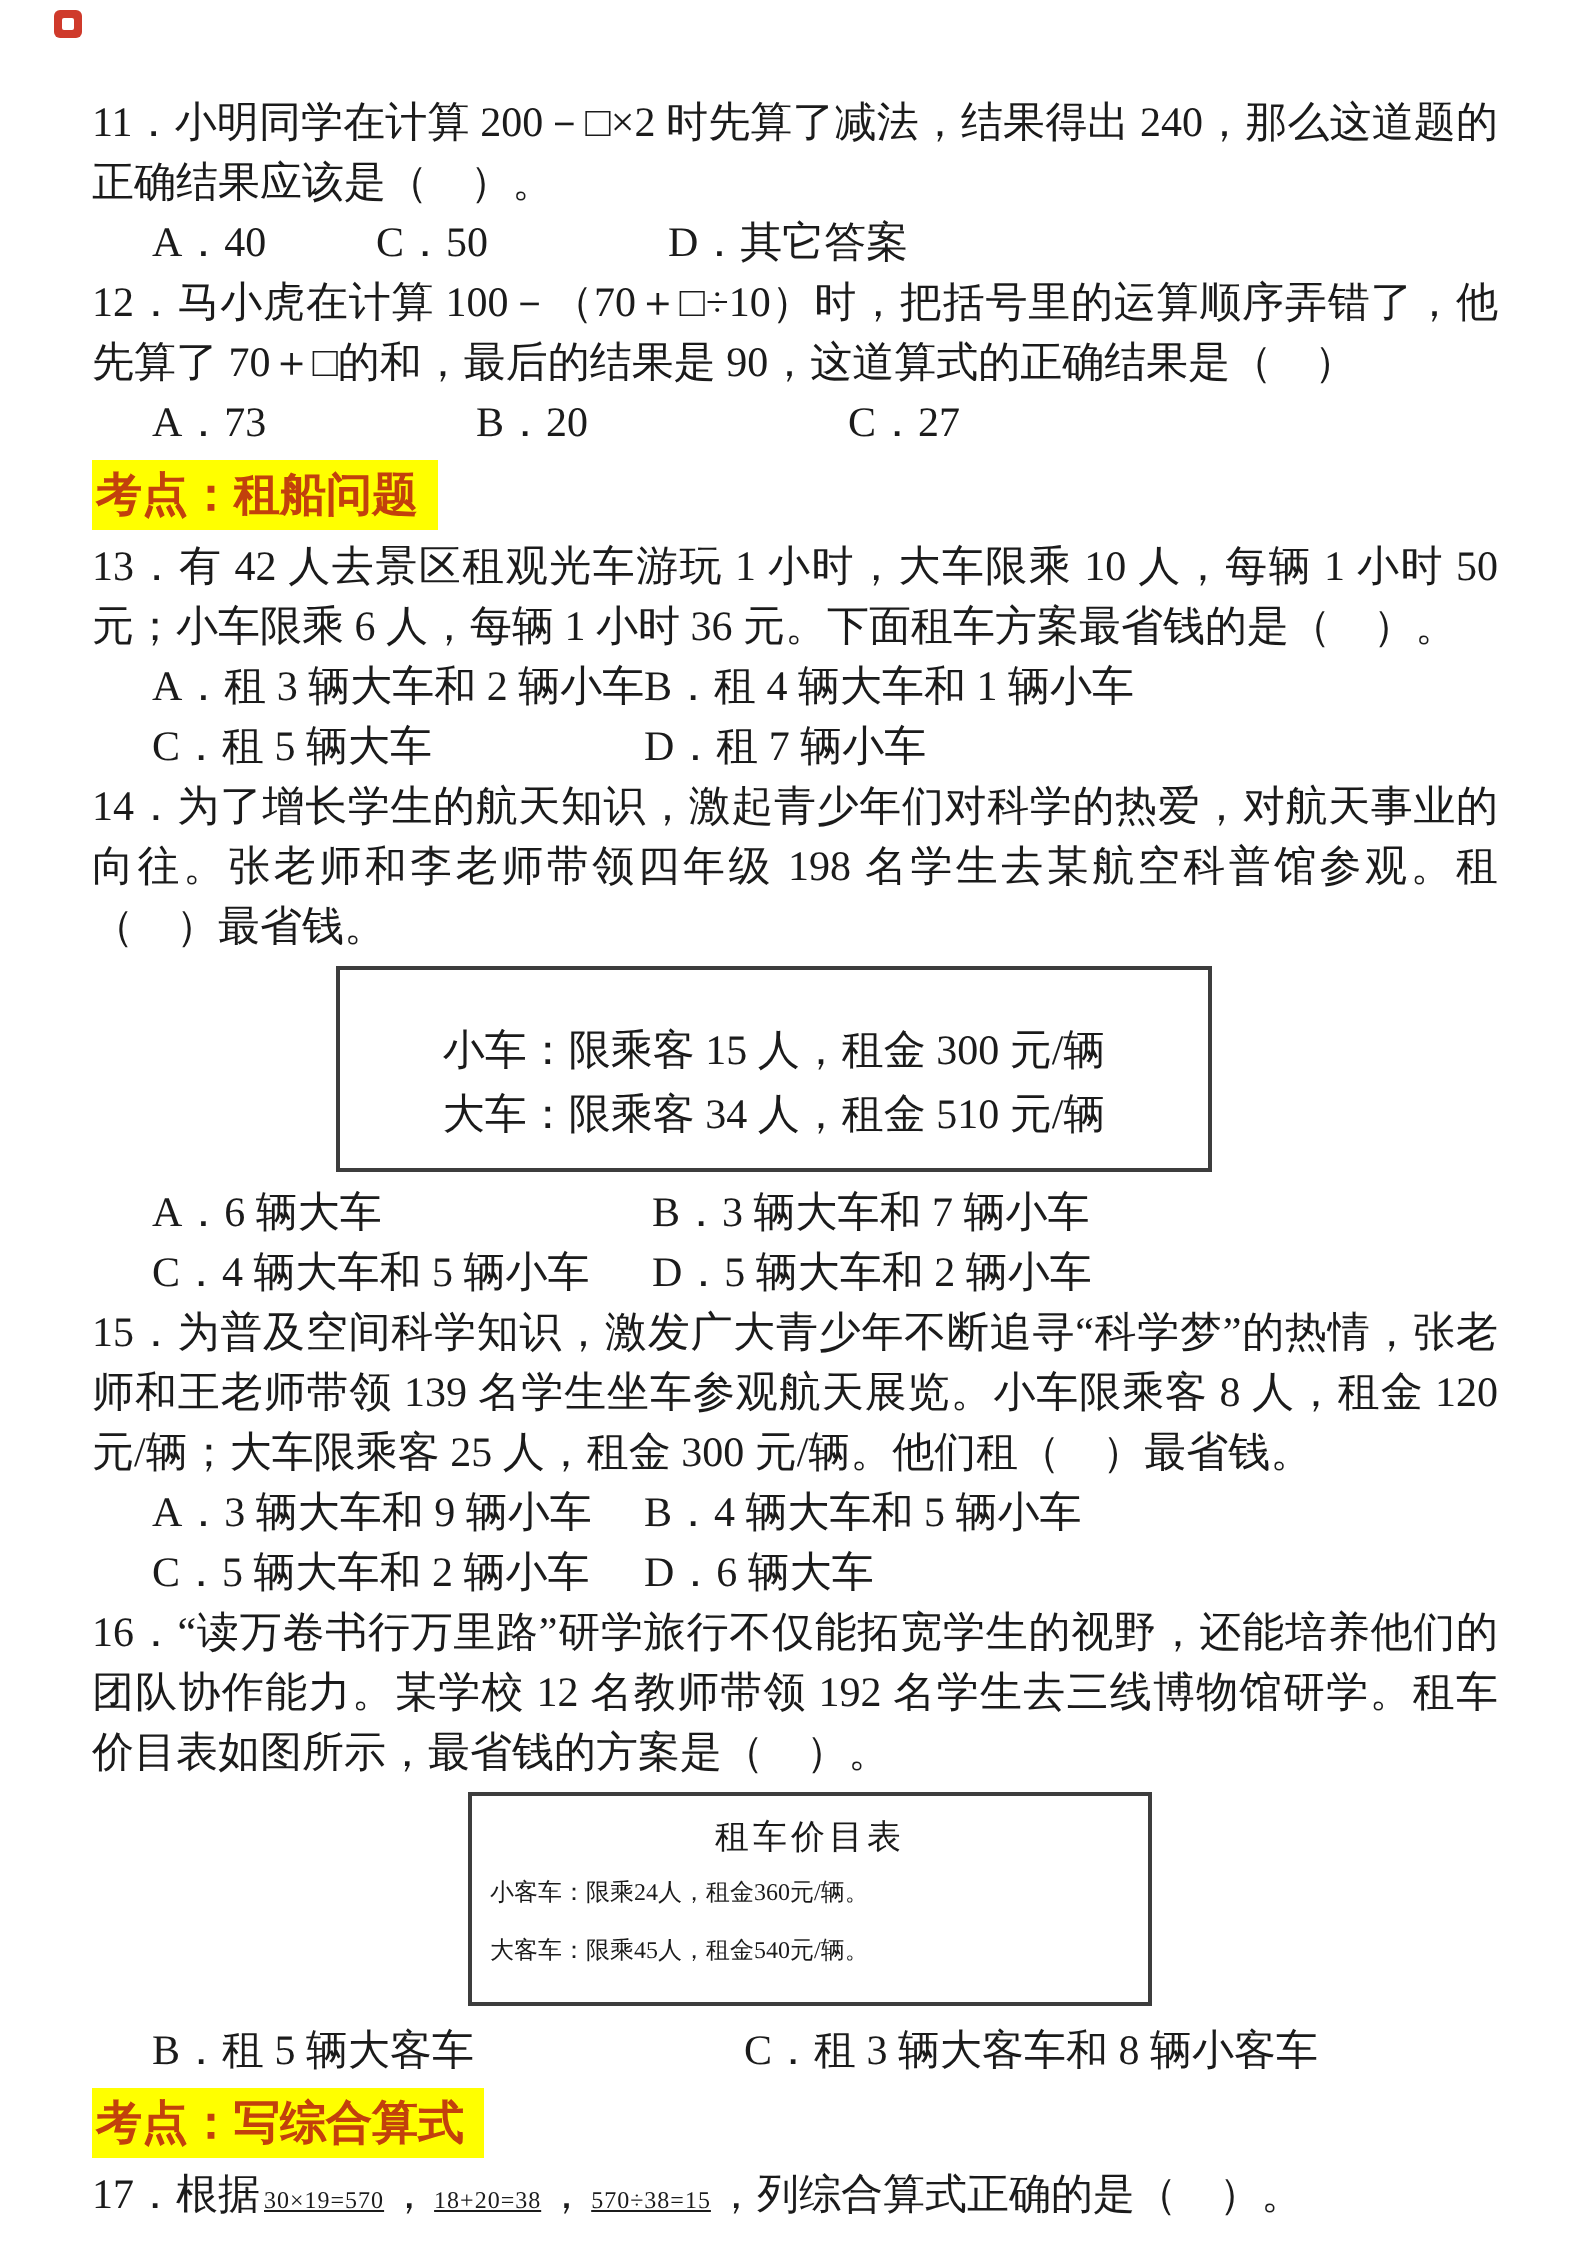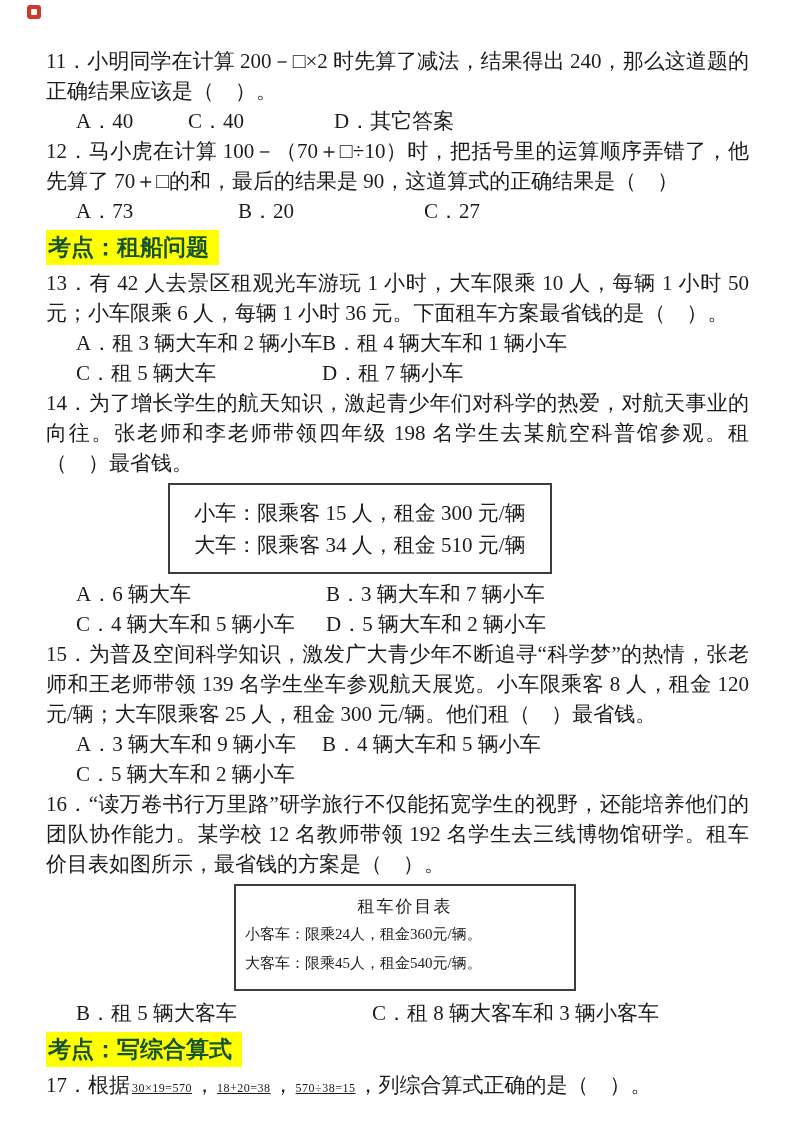--- a/index.html
+++ b/index.html
@@ -17,46 +17,46 @@
   .opts span { white-space:nowrap; }
 
   .g-q11 { grid-template-columns:112px 146px 130px auto; }
   .g-q12 { grid-template-columns:162px 186px auto; }
   .g-q13 { grid-template-columns:246px auto;font-family:Liberation Serif, serif; }
   .g-q14 { grid-template-columns:250px auto; }
   .g-q15 { grid-template-columns:246px auto; }
   .g-q16 { grid-template-columns:296px auto; }
 
   .kaodian { margin:4px 0 3px 0; }
-  .kaodian span { display:inline-block; background:#ffff00; color:#14532d;
+  .kaodian span { display:inline-block; background:#ffff00; color:#c2410c;
                   font-family:"Liberation Sans","DejaVu Sans",sans-serif;
                   font-weight:bold; font-size:23px; line-height:29px; padding:3px 10px 3px 2px; }
 
   .box { border:2px solid #3d3d3d; background:#fff; }
-  .box14 { width:384px; margin:5px 0 5px 122px; padding:12px 0 11px 0; }
+  .box14 { width:438px; margin:5px 0 5px 122px; padding:24px 0 11px 0; }
   .box14-inner { width:-moz-fit-content; width:fit-content; margin:0 auto;
                  font-size:21px; line-height:32px; }
   .box16 { width:342px; margin:5px 0 7px 188px; padding:7px 9px 11px 9px; }
   .box16 .t { text-align:center; font-size:17px; line-height:27px; letter-spacing:2px; }
-  .box16 .r { font-size:15px; line-height:29px; }
+  .box16 .r { font-size:12px; line-height:29px; }
 
   .math { font-size:12px; letter-spacing:0.5px;text-decoration:underline; }
   .q17stem .math { padding:0 2px; }
 </style>
 </head>
 <body>
 
 <div class="sheet">
 
   <div class="corner-mark"></div>
 
   <p class="line">11．小明同学在计算 200－□×2 时先算了减法，结果得出 240，那么这道题的正确结果应该是（　）。</p>
   <div class="opts g-q11">
     <span>A．40</span>
-    <span>C．40</span>
+    <span>C．50</span>
     <span>D．其它答案</span>
   </div>
 
   <p class="line">12．马小虎在计算 100－（70＋□÷10）时，把括号里的运算顺序弄错了，他先算了 70＋□的和，最后的结果是 90，这道算式的正确结果是（　）</p>
   <div class="opts g-q12">
     <span>A．73</span>
     <span>B．20</span>
     <span>C．27</span>
   </div>
 
@@ -84,31 +84,32 @@
     <span>B．3 辆大车和 7 辆小车</span>
     <span>C．4 辆大车和 5 辆小车</span>
     <span>D．5 辆大车和 2 辆小车</span>
   </div>
 
   <p class="line">15．为普及空间科学知识，激发广大青少年不断追寻“科学梦”的热情，张老师和王老师带领 139 名学生坐车参观航天展览。小车限乘客 8 人，租金 120 元/辆；大车限乘客 25 人，租金 300 元/辆。他们租（　）最省钱。</p>
   <div class="opts g-q15">
     <span>A．3 辆大车和 9 辆小车</span>
     <span>B．4 辆大车和 5 辆小车</span>
     <span>C．5 辆大车和 2 辆小车</span>
+    <span>D．6 辆大车</span>
   </div>
 
   <p class="line">16．“读万卷书行万里路”研学旅行不仅能拓宽学生的视野，还能培养他们的团队协作能力。某学校 12 名教师带领 192 名学生去三线博物馆研学。租车价目表如图所示，最省钱的方案是（　）。</p>
   <div class="box box16">
     <p class="t">租车价目表</p>
     <p class="r">小客车：限乘24人，租金360元/辆。</p>
     <p class="r">大客车：限乘45人，租金540元/辆。</p>
   </div>
   <div class="opts g-q16">
     <span>B．租 5 辆大客车</span>
-    <span>C．租 8 辆大客车和 3 辆小客车</span>
+    <span>C．租 3 辆大客车和 8 辆小客车</span>
   </div>
 
   <div class="kaodian">
     <span>考点：写综合算式</span>
   </div>
 
   <p class="line q17stem"><span>17．根据</span><span class="math">30×19=570</span><span>，</span><span class="math">18+20=38</span><span>，</span><span class="math">570÷38=15</span><span>，列综合算式正确的是（　）。</span></p>
 
 </div>
 

